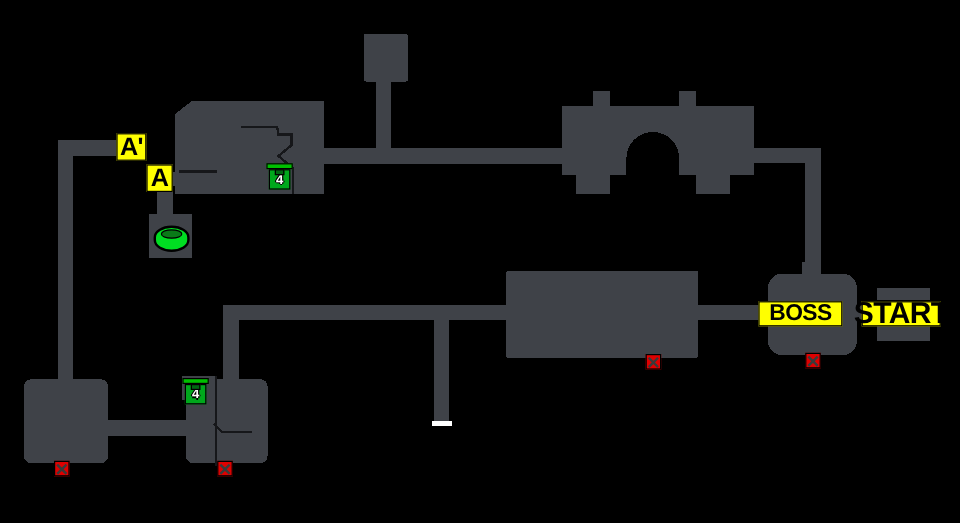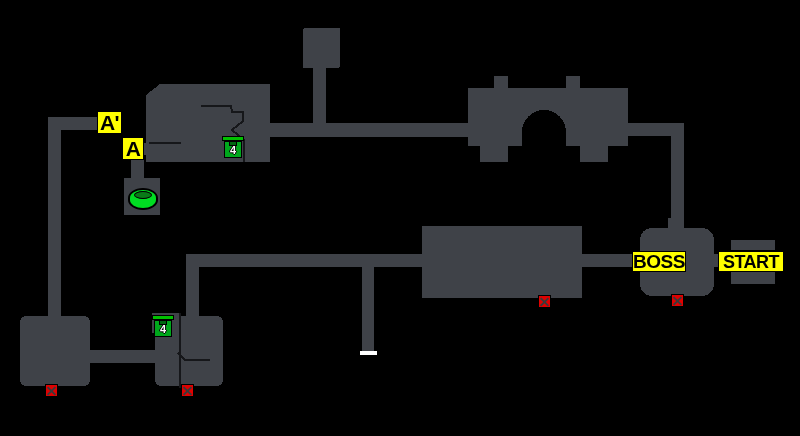--- a/index.html
+++ b/index.html
@@ -36,22 +36,22 @@
     line-height: 1;
     display: flex;
     align-items: center;
     justify-content: center;
     box-sizing: border-box;
     white-space: nowrap;
     letter-spacing: -0.5px;
   }
   .label-a-prime { left: 97px;  top: 111px; width: 25px; height: 23px; font-size: 21px; }
   .label-a       { left: 122px; top: 137px; width: 22px; height: 23px; font-size: 21px; }
-  .label-boss    { left: 632px; top: 251px; width: 54px; height: 21px; font-size: 19px; }
-  .label-start   { left: 718px; top: 251px; width: 66px; height: 21px; font-size: 18px; }
+  .label-boss    { left: 632px; top: 251px; width: 70px; height: 21px; font-size: 19px; }
+  .label-start   { left: 718px; top: 251px; width: 66px; height: 21px; font-size: 25px; }
 
   .chest {
     position: absolute;
     width: 22px;
     height: 22px;
   }
   .chest .lid {
     position: absolute;
     left: 0; top: 0;
     width: 22px; height: 5px;

